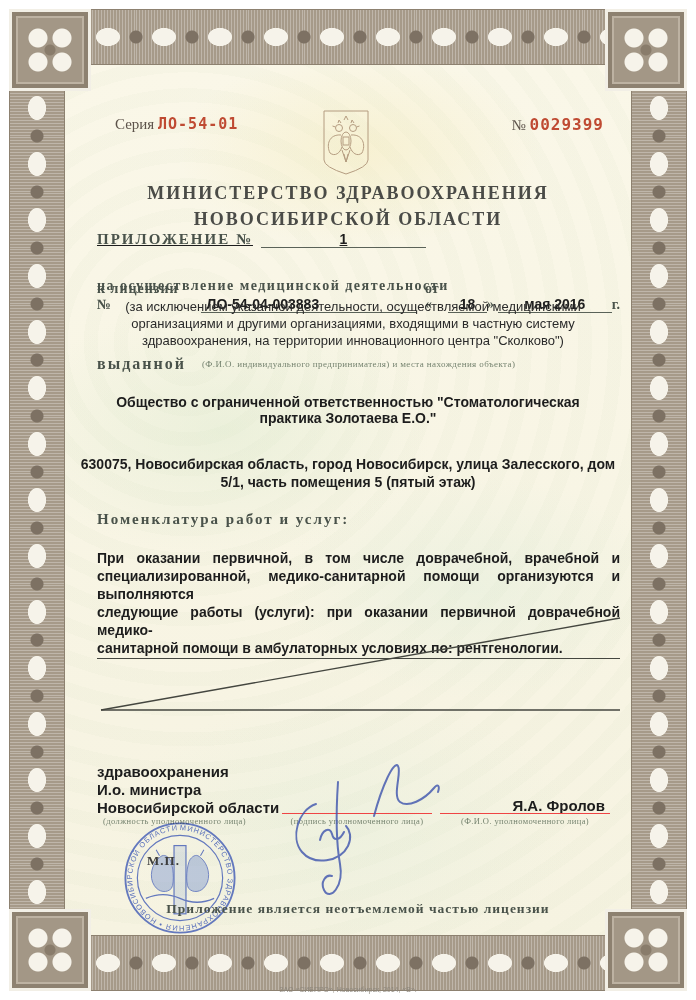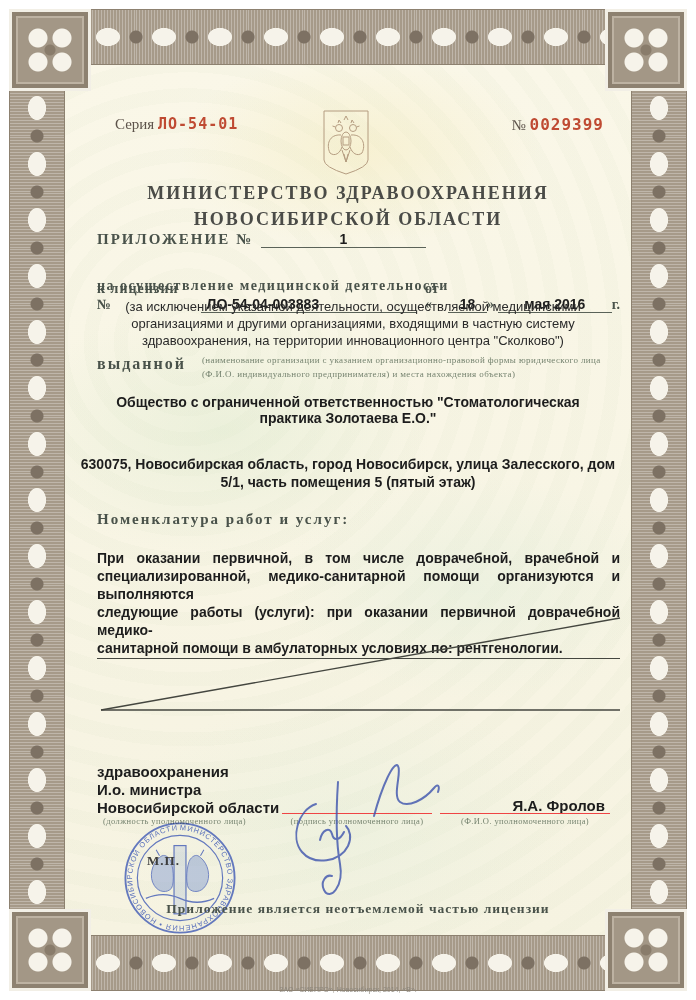--- a/index.html
+++ b/index.html
@@ -85,21 +85,21 @@
         <path d="M18,15 l1,-3 2,3 M31,15 l1,-3 2,3 M24,12 l2,-4 2,4"></path>
         <path d="M21,27 C9,26 6,37 10,45 C15,49 20,45 22,39"></path>
         <path d="M31,27 C43,26 46,37 42,45 C37,49 32,45 30,39"></path>
         <path d="M22,42 L26,54 L30,42 M24,46 L26,54 M28,46 L26,54"></path>
         <rect x="23" y="29" width="6" height="8"></rect>
       </svg>
     </div>
 
     <div class="abs head" style="left:98px;top:180px;width:500px;text-align:center;font-size:18px;letter-spacing:2px;line-height:26px;color:#4a4b47;">МИНИСТЕРСТВО ЗДРАВООХРАНЕНИЯ НОВОСИБИРСКОЙ ОБЛАСТИ</div>
 
-    <div class="abs" style="left:97px;top:231px;display:flex;align-items:flex-end;">
+    <div class="abs" style="left:97px;top:231px;display:flex;align-items:flex-end;text-decoration:underline;">
       <span class="head" style="font-size:15px;letter-spacing:2px;">ПРИЛОЖЕНИЕ №</span>
       <span class="ul val" style="width:165px;margin-left:8px;font-size:14px;">1</span>
     </div>
 
     <div class="abs" style="left:97px;top:257px;width:523px;display:flex;align-items:flex-end;">
       <span class="head" style="font-size:14px;letter-spacing:1px;">к лицензии №</span>
       <span class="ul val" style="width:218px;margin-left:6px;font-size:14px;text-align:left;padding-left:6px;">ЛО-54-04-003883</span>
       <span class="head" style="font-size:14px;margin-left:8px;margin-top:24px;">от «</span>
       <span class="ul val" style="width:40px;font-size:14px;">18</span>
       <span class="head" style="font-size:14px;">»</span>
@@ -107,21 +107,20 @@
       <span class="head" style="font-size:14px;margin-left:auto;">г.</span>
     </div>
 
     <div class="abs head" style="left:97px;top:278px;font-size:14px;letter-spacing:1.5px;">на осуществление медицинской деятельности</div>
 
     <div class="abs" style="left:113px;top:298px;width:480px;text-align:center;font-size:13px;font-weight:400;line-height:17px;color:#2a2a2a;">(за исключением указанной деятельности, осуществляемой медицинскими организациями и другими организациями, входящими в частную систему здравоохранения, на территории инновационного центра "Сколково")</div>
 
     <div class="abs" style="left:97px;top:355px;display:flex;">
       <span class="head" style="font-size:16px;letter-spacing:2px;font-family:Liberation Serif, serif;">выданной</span>
       <span style="margin-left:16px;width:420px;">
-        <span class="cap" style="display:block;text-align:left;font-size:9px;">(наименование организации с указанием организационно-правовой формы юридического лица</span>
         <span class="cap" style="display:block;text-align:left;font-size:9px;margin-top:4px;">(Ф.И.О. индивидуального предпринимателя) и места нахождения объекта)</span>
       </span>
     </div>
 
     <div class="abs val" style="left:88px;top:394px;width:520px;text-align:center;font-size:14px;line-height:16px;">Общество с ограниченной ответственностью "Стоматологическая практика Золотаева Е.О."</div>
 
     <div class="abs val" style="left:78px;top:455px;width:540px;text-align:center;font-size:14px;line-height:18px;">630075, Новосибирская область, город Новосибирск, улица Залесского, дом 5/1, часть помещения 5 (пятый этаж)</div>
 
     <div class="abs head" style="left:97px;top:511px;font-size:15px;letter-spacing:2px;">Номенклатура работ и услуг:</div>
 

